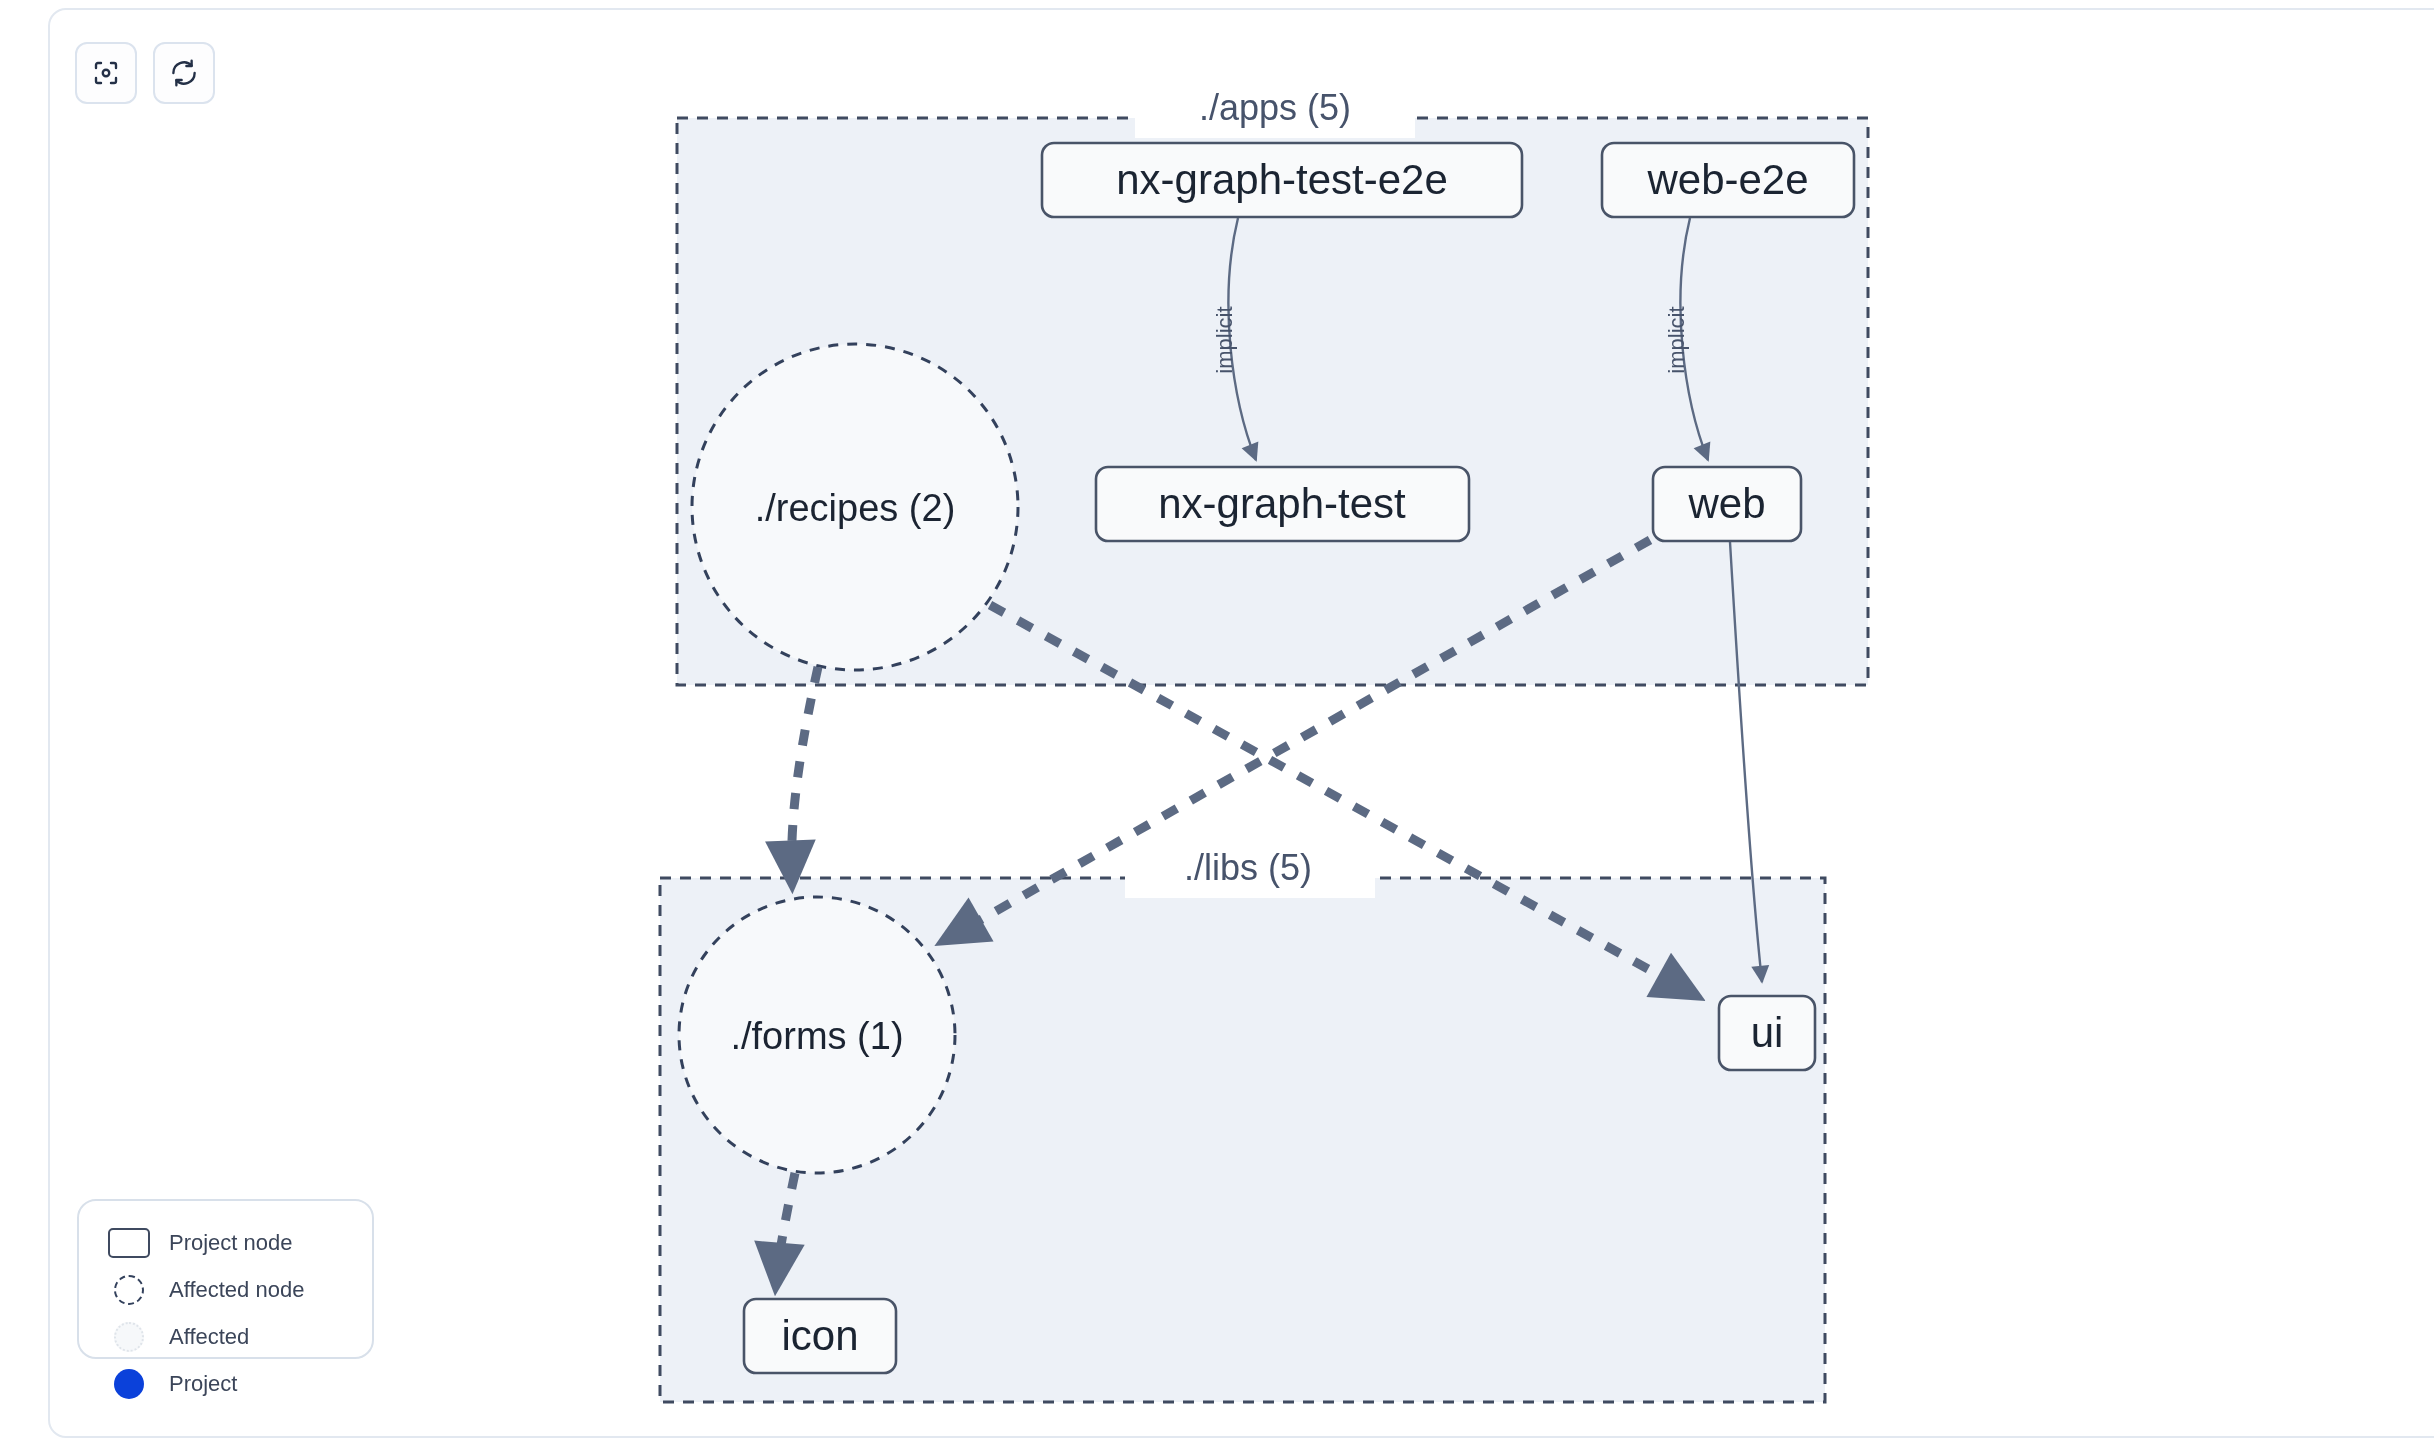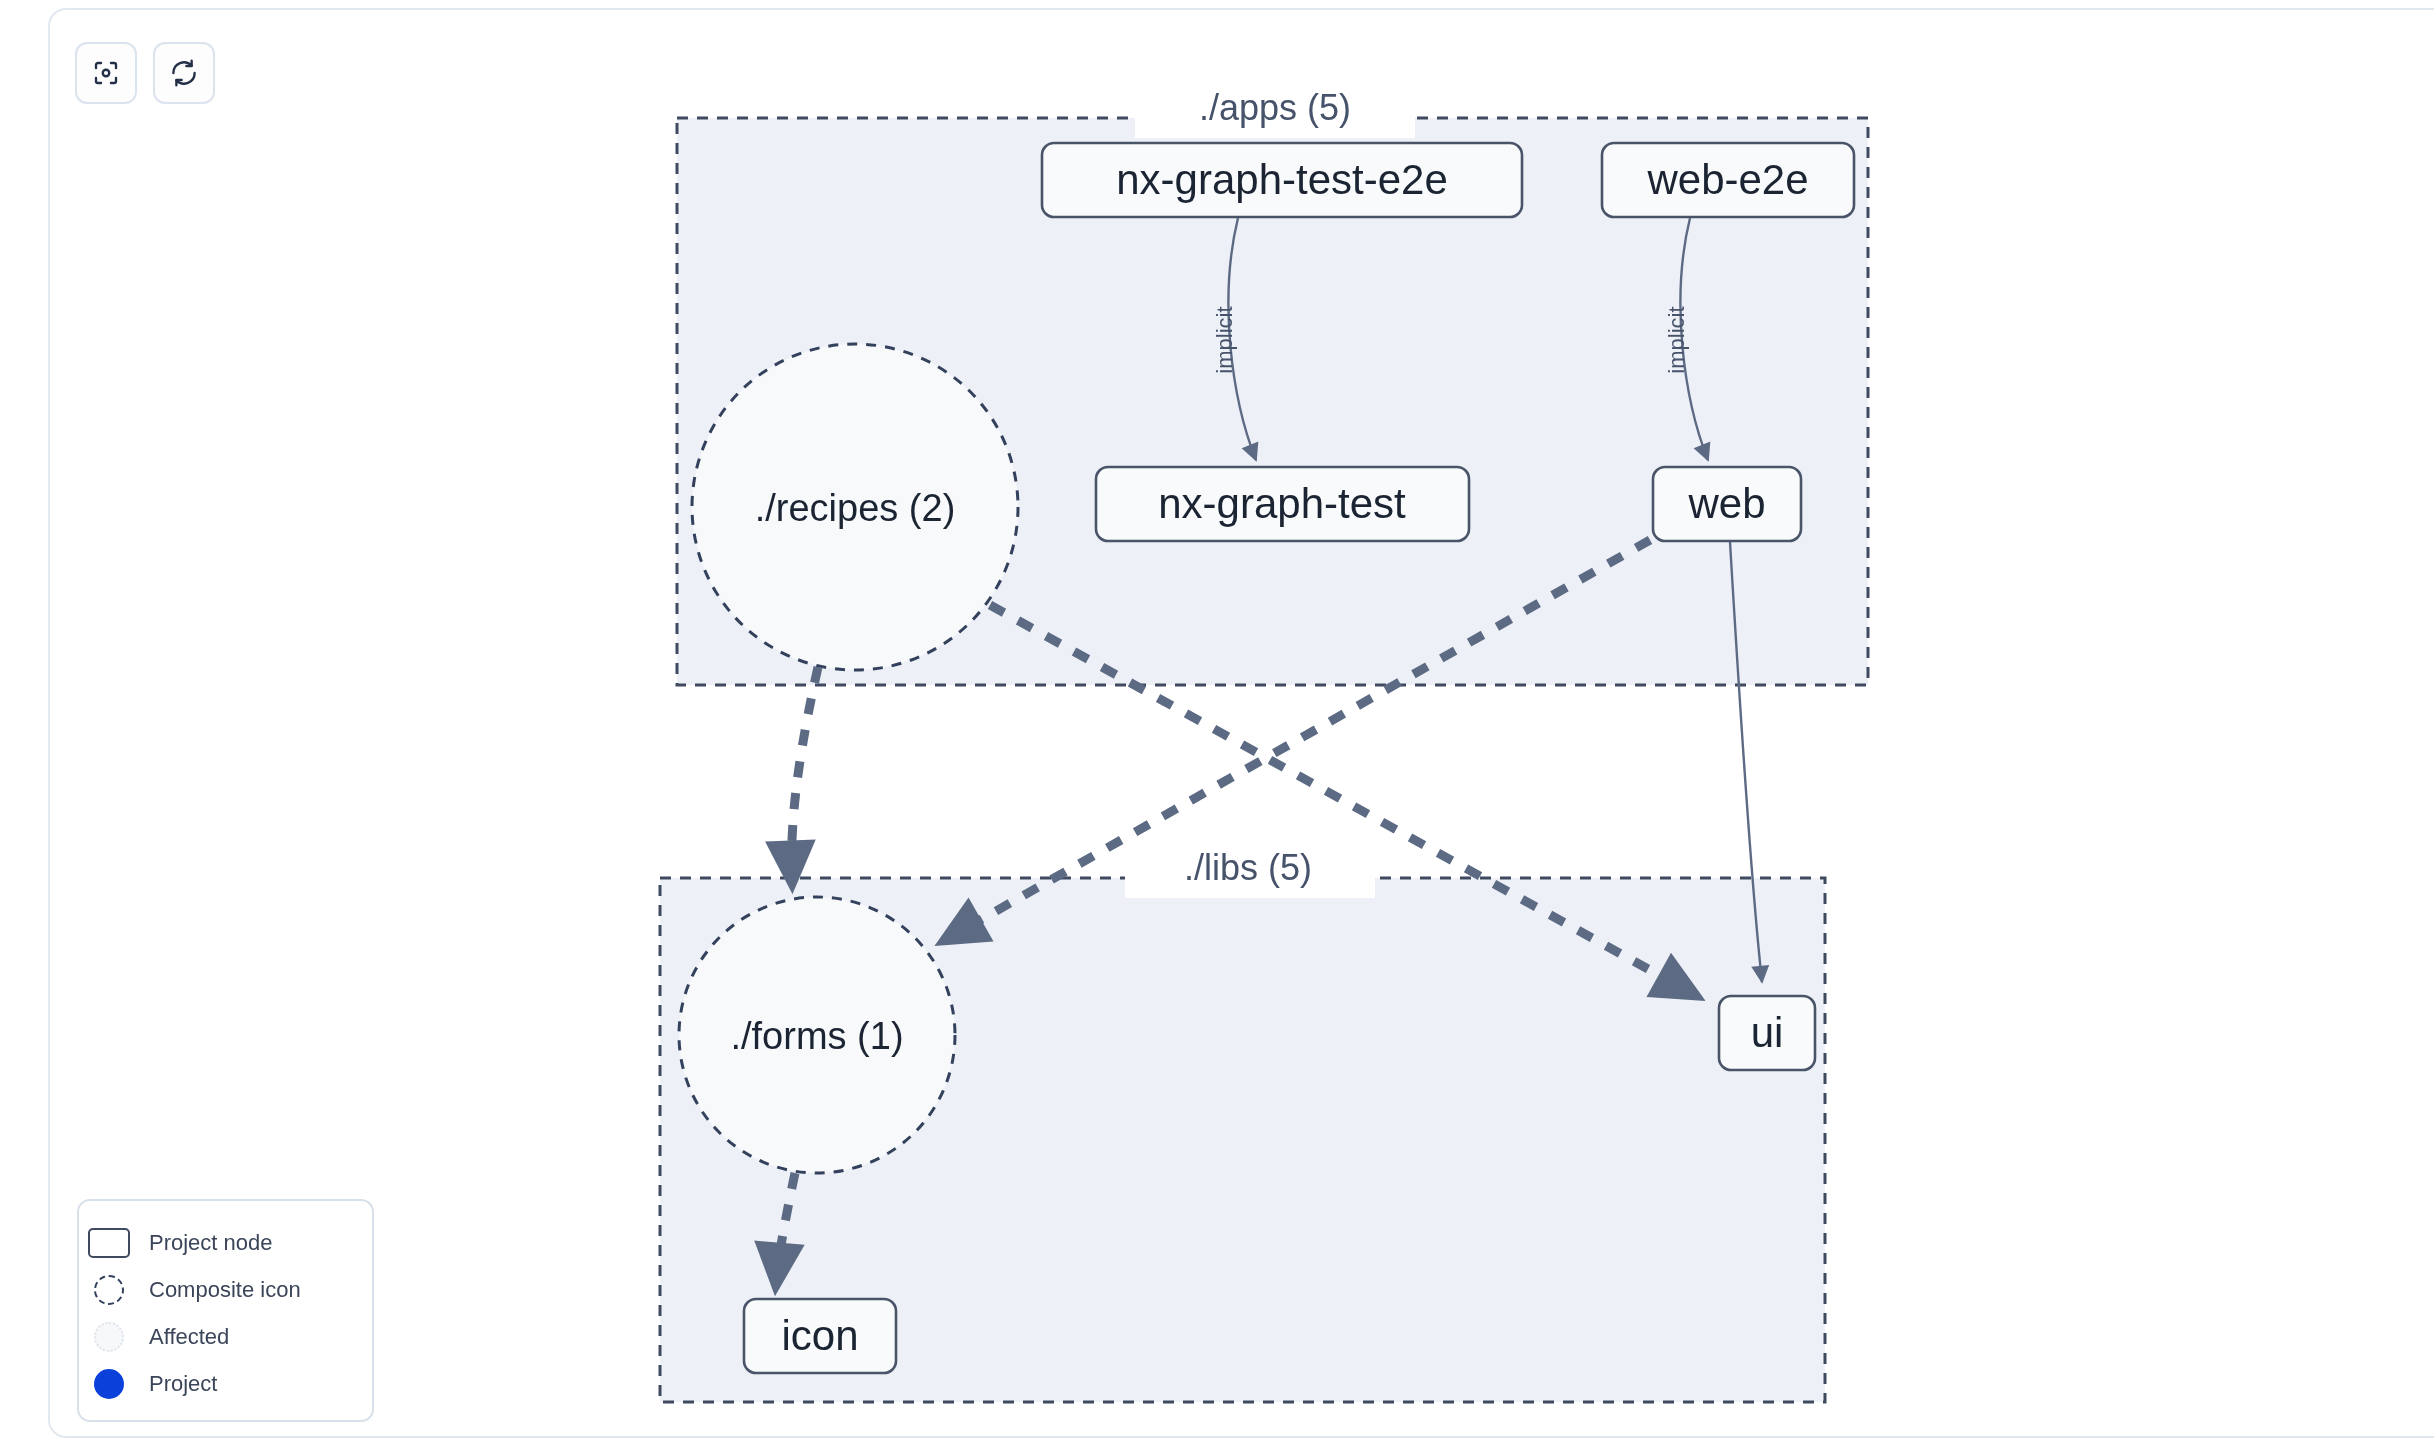--- a/index.html
+++ b/index.html
@@ -64,26 +64,26 @@
     width: 2418px;
     height: 1430px;
   }
 
   
   .legend {
     position: absolute;
     left: 27px;
     top: 1189px;
     width: 297px;
-    height: 223px;
+    height: 160px;
     background: #ffffff;
     border: 2px solid #d8e0ea;
-    border-radius: 13px;
-    box-sizing: border-box;
-    padding: 18px 4px;
+    border-radius: 19px;
+    box-sizing: border-box;
+    padding: 18px 24px;
     z-index: 30;
   }
   .legend-row {
     display: flex;
     align-items: center;
     height: 47px;
   }
   .legend-swatch {
     width: 52px;
     flex: 0 0 52px;
@@ -251,21 +251,21 @@
       <div class="legend-row">
         <span class="legend-swatch">
           <span class="sw-rect"></span>
         </span>
         <span class="legend-label">Project node</span>
       </div>
       <div class="legend-row">
         <span class="legend-swatch">
           <span class="sw-dashed-circle"></span>
         </span>
-        <span class="legend-label">Composite icon</span>
+        <span class="legend-label">Affected node</span>
       </div>
       <div class="legend-row">
         <span class="legend-swatch">
           <span class="sw-affected"></span>
         </span>
         <span class="legend-label">Affected</span>
       </div>
       <div class="legend-row">
         <span class="legend-swatch">
           <span class="sw-touched"></span>

